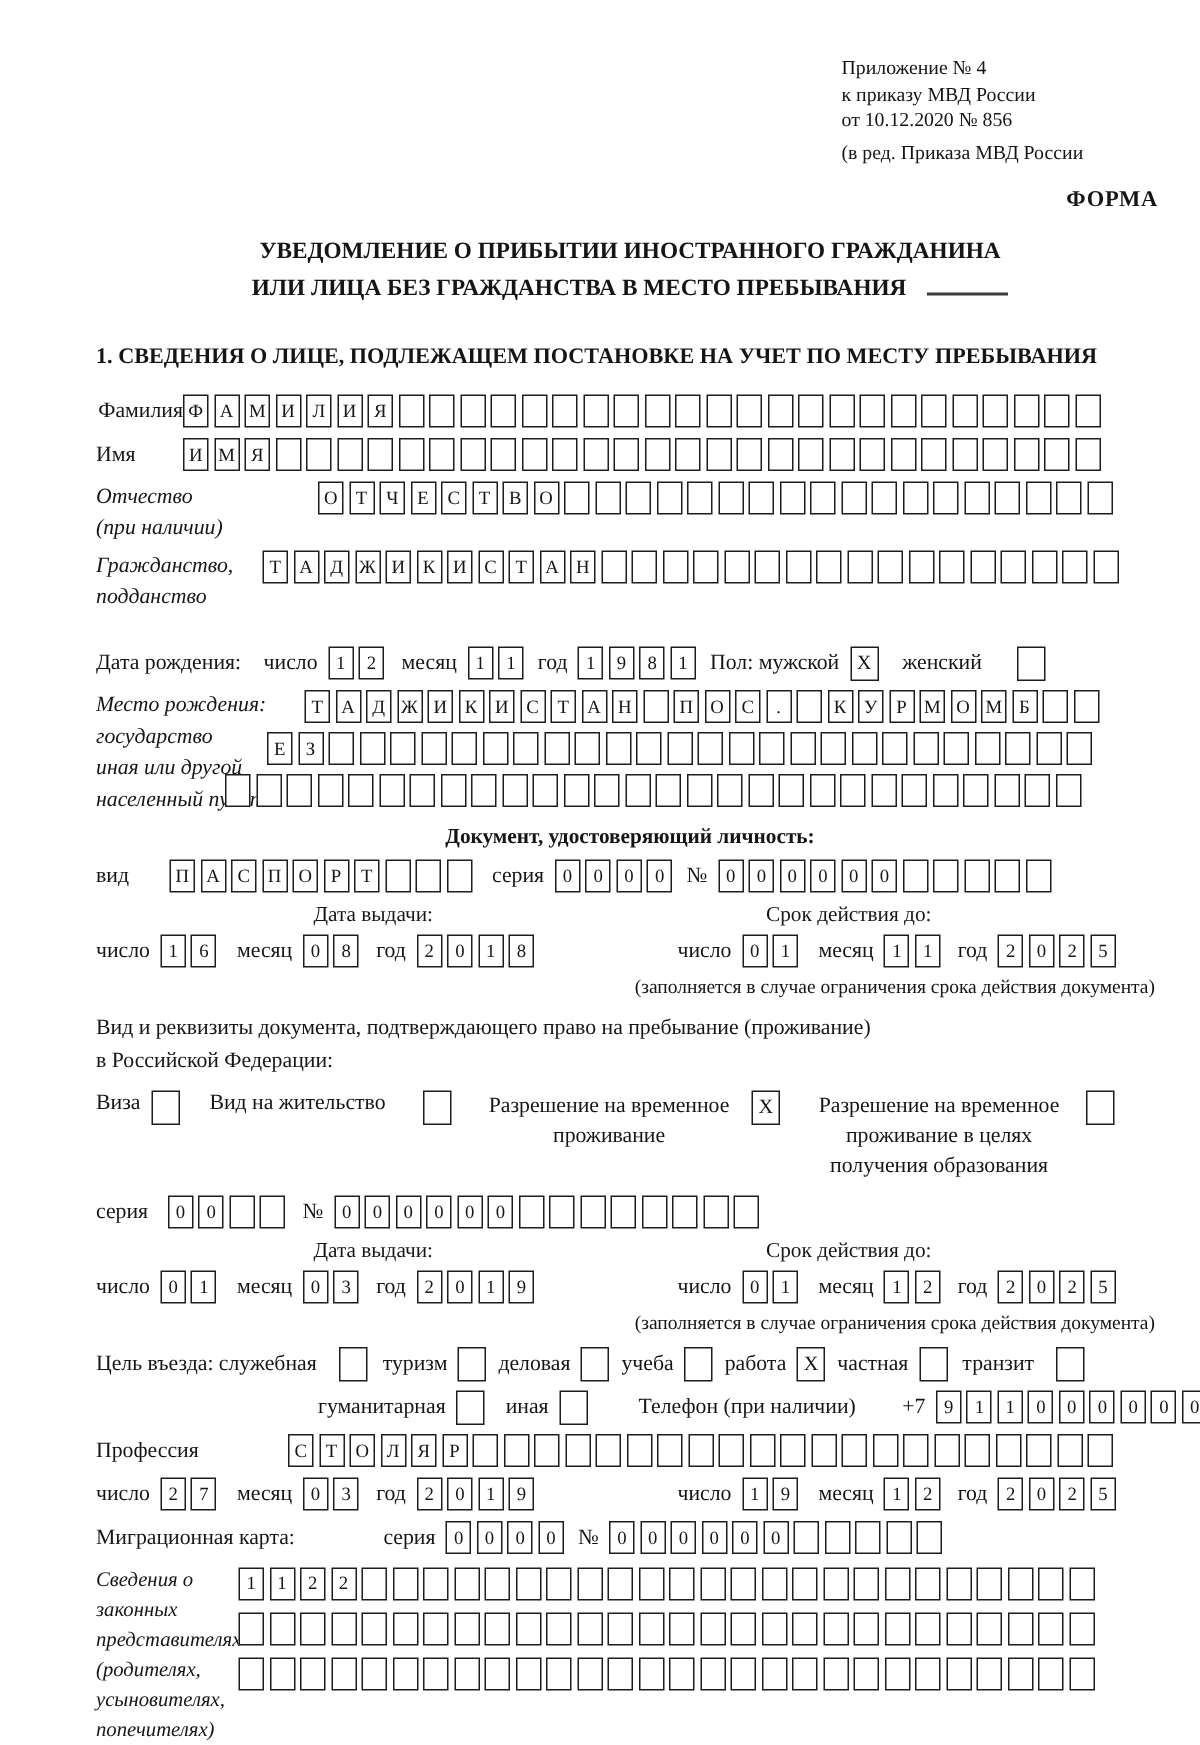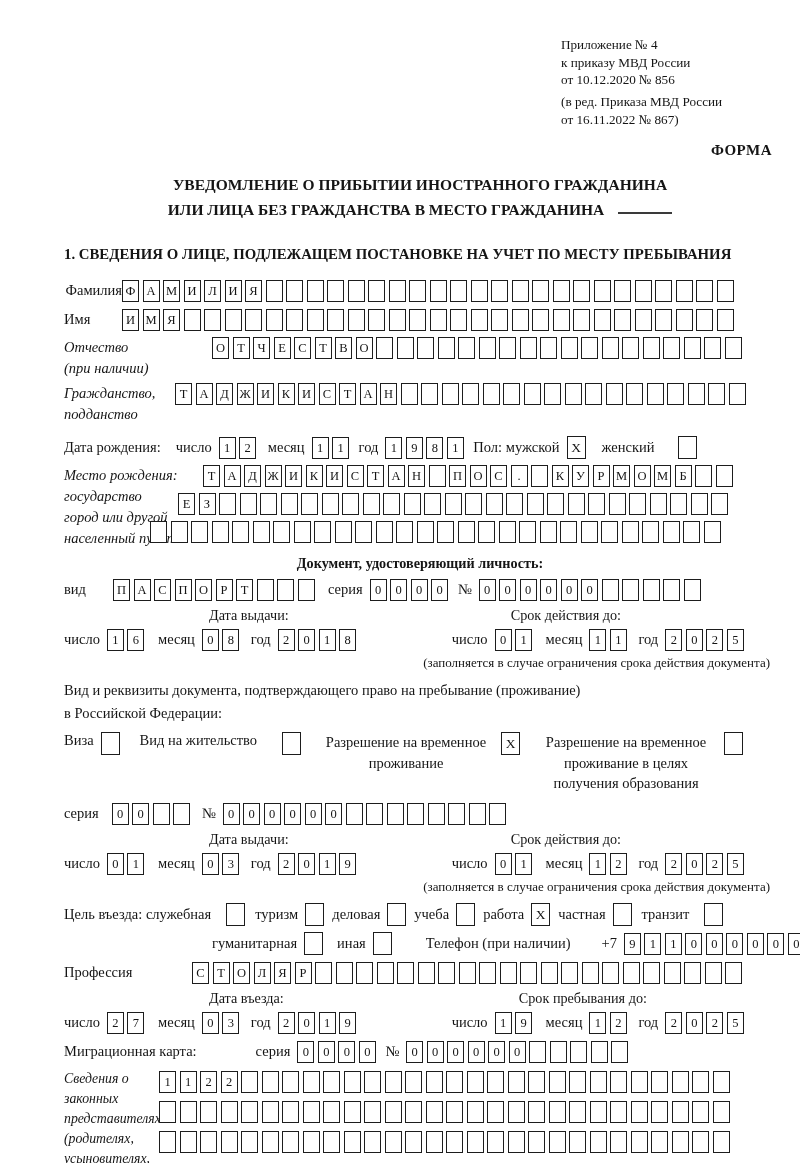--- a/index.html
+++ b/index.html
@@ -41,28 +41,27 @@
 <div class="page">
 
   <div class="annex">
     <div>
         <div>Приложение № 4</div>
         <div>к приказу МВД России</div>
         <div>от 10.12.2020 № 856</div>
       </div>
     <div class="annex-sub">
         <div>(в ред. Приказа МВД России</div>
-        <div>от 16.11.2022 № 867)</div>
       </div>
   </div>
   <div class="forma">ФОРМА</div>
 
   <div class="title">
     <div>УВЕДОМЛЕНИЕ О ПРИБЫТИИ ИНОСТРАННОГО ГРАЖДАНИНА</div>
-    <div><span>ИЛИ ЛИЦА БЕЗ ГРАЖДАНСТВА В МЕСТО ГРАЖДАНИНА</span><span class="title-underline"></span></div>
+    <div><span>ИЛИ ЛИЦА БЕЗ ГРАЖДАНСТВА В МЕСТО ПРЕБЫВАНИЯ</span><span class="title-underline"></span></div>
   </div>
 
   <div class="sect">1. СВЕДЕНИЯ О ЛИЦЕ, ПОДЛЕЖАЩЕМ ПОСТАНОВКЕ НА УЧЕТ ПО МЕСТУ ПРЕБЫВАНИЯ</div>
 
   <div class="row">
     <span class="lbl" style="width:58px;text-align:right;">Фамилия</span>
     <span class="cellrow">
         <span class="cell">Ф</span>
         <span class="cell">А</span>
         <span class="cell">М</span>
@@ -160,21 +159,21 @@
         <span class="cell"></span>
         <span class="cell"></span>
         <span class="cell"></span>
         <span class="cell"></span>
         <span class="cell"></span>
         <span class="cell"></span>
         <span class="cell"></span>
       </span>
   </div>
 
-  <div class="row top" style="min-height:44px;margin-bottom:9px;">
+  <div class="row top" style="min-height:44px;margin-bottom:20px;">
     <span class="lbl lbl2" style="width:111px;">
       <div>Гражданство,</div>
       <div>подданство</div>
     </span>
     <span class="cellrow">
         <span class="cell">Т</span>
         <span class="cell">А</span>
         <span class="cell">Д</span>
         <span class="cell">Ж</span>
         <span class="cell">И</span>
@@ -226,21 +225,21 @@
     <span class="dlabel" style="margin-left:6px;">Пол: мужской</span>
     <span class="cb">X</span>
     <span class="dlabel" style="margin-left:16px;">женский</span>
     <span class="cb" style="margin-left:16px;"></span>
   </div>
 
   <div class="row top" style="min-height:88px;margin-bottom:0;">
     <span class="lbl lbl2" style="width:139px;">
       <div>Место рождения:</div>
       <div>государство</div>
-      <div>город или другой</div>
+      <div>иная или другой</div>
       <div>населенный пункт</div>
     </span>
     <span>
       <div class="cellrow" style="margin-bottom:6px;">
           <span class="cell">Т</span>
           <span class="cell">А</span>
           <span class="cell">Д</span>
           <span class="cell">Ж</span>
           <span class="cell">И</span>
           <span class="cell">К</span>
@@ -560,24 +559,20 @@
         <span class="cell"></span>
         <span class="cell"></span>
         <span class="cell"></span>
         <span class="cell"></span>
         <span class="cell"></span>
         <span class="cell"></span>
         <span class="cell"></span>
       </span>
   </div>
 
-  <div class="sublabels" style="margin-top:6px;">
-    <span style="margin-left:145px;">Дата въезда:</span>
-    <span style="margin-left:235px;">Срок пребывания до:</span>
-  </div>
 
   <div class="row">
     <span class="dlabel">число</span>
     <span class="cellrow">
         <span class="cell">2</span>
         <span class="cell">7</span>
       </span>
     <span class="dlabel" style="margin-left:10px;">месяц</span>
     <span class="cellrow">
         <span class="cell">0</span>

